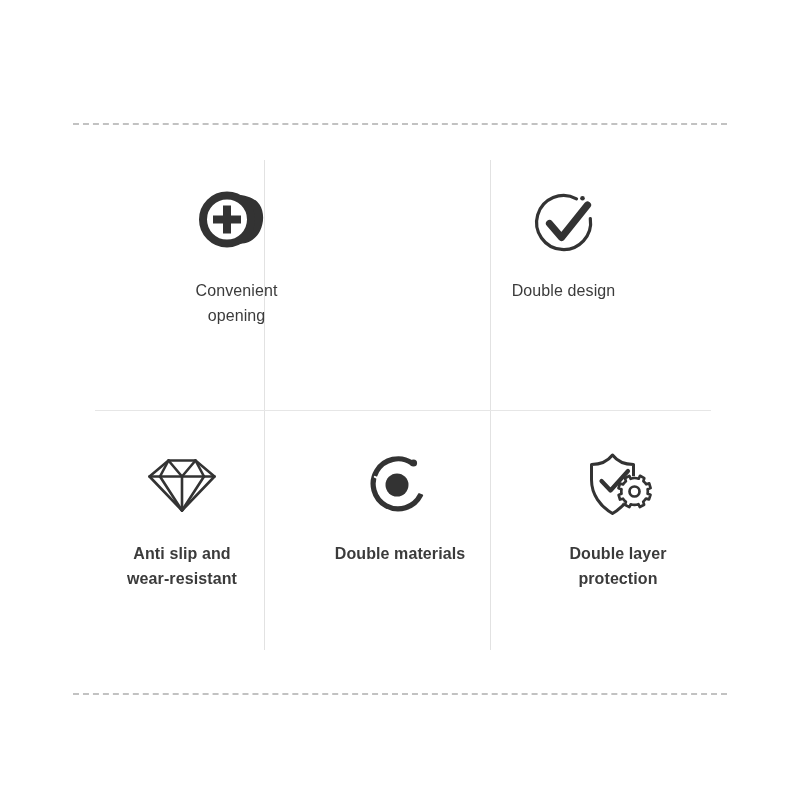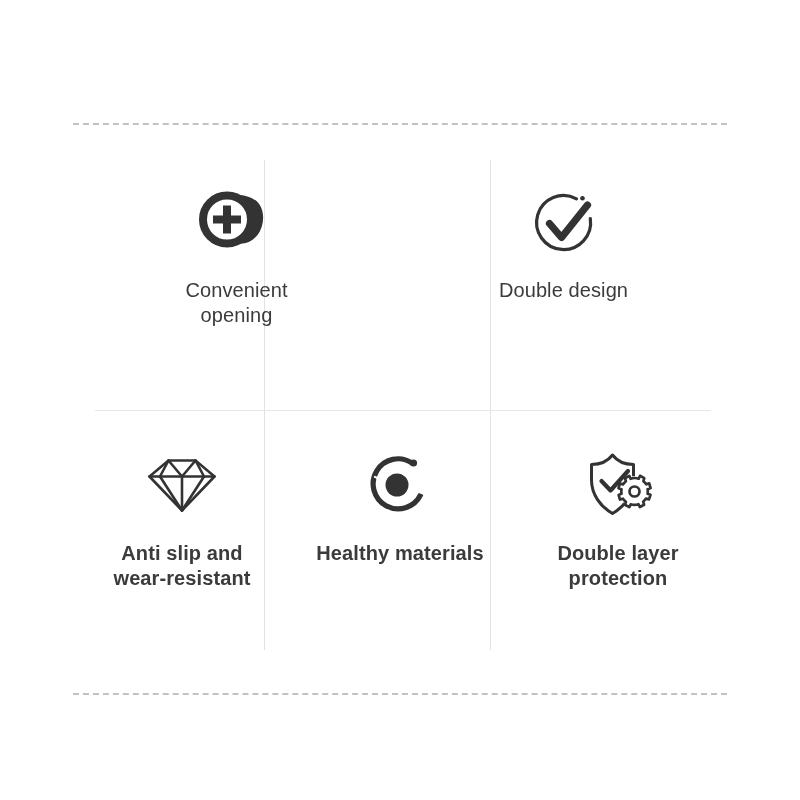--- a/index.html
+++ b/index.html
@@ -87,21 +87,21 @@
     display: flex;
     align-items: center;
     justify-content: center;
   }
   .feature-icon svg { display: block; overflow: visible; }
 
   .feature-label {
     margin-top: 14px;
     text-align: center;
     color: #3b3b3b;
-    font-size: 20px;
+    font-size: 16px;
     line-height: 25px;
     letter-spacing: 0.1px;
     white-space: pre-line;
   }
   .grid-row.row-2 .feature-label { margin-top: 16px; }
 </style>
 </head>
 <body>
 
 <div id="page">
@@ -183,21 +183,21 @@
               <path d="M44.0 9.0 A25 25 0 1 0 52.5 41.0" stroke="#333333" stroke-width="5.2" stroke-linecap="round" fill="none"></path>
 
               <circle cx="45.5" cy="9.0" r="3.6" fill="#333333"></circle>
 
               <path d="M6.8 22.8 L12.0 25.0" stroke="#ffffff" stroke-width="2.0" stroke-linecap="round"></path>
               <path d="M51.2 38.0 L56.2 40.2" stroke="#ffffff" stroke-width="2.0" stroke-linecap="round"></path>
 
               <circle cx="29.0" cy="31.0" r="11.5" fill="#333333"></circle>
             </svg>
           </div>
-          <div class="feature-label">Healthy materials</div>
+          <div class="feature-label">Double materials</div>
         </div>
 
         <div class="feature-cell">
           <div class="feature-icon">
             <svg width="70" height="70" viewBox="0 0 70 70" fill="none">
 
               <path d="M8.5 14.5 C16.5 14.5 24.5 11.5 29.5 5.0 C34.5 11.5 42.5 14.5 50.5 14.5
                        L50.5 30.0 C50.5 44.5 41.5 56.5 29.5 63.5
                        C17.5 56.5 8.5 44.5 8.5 30.0 Z" stroke="#333333" stroke-width="3.0" stroke-linejoin="round" fill="none"></path>
 

